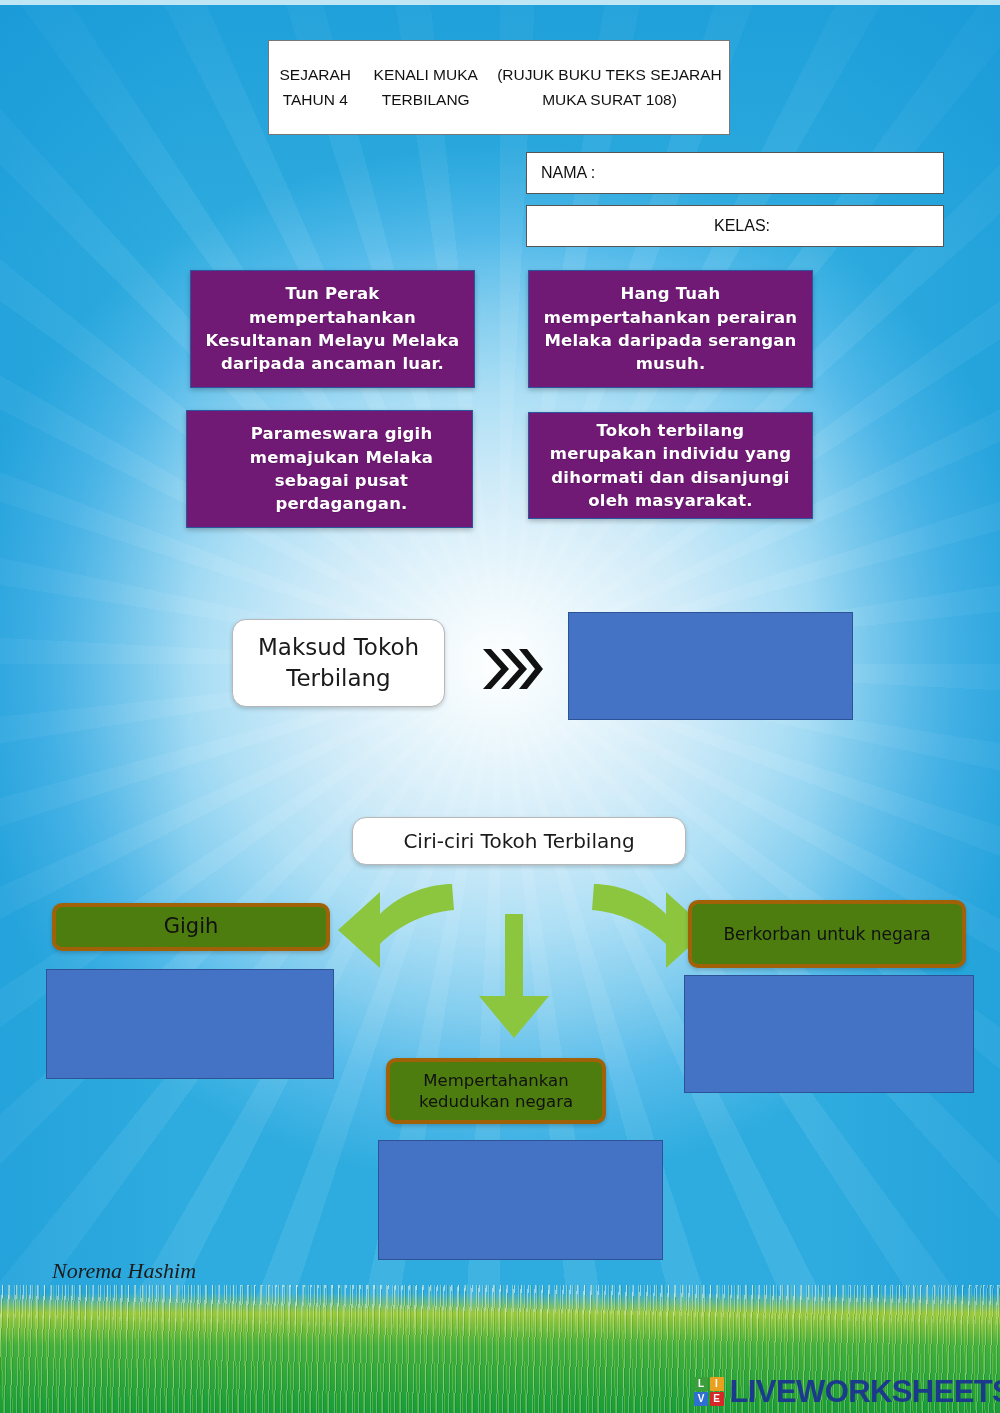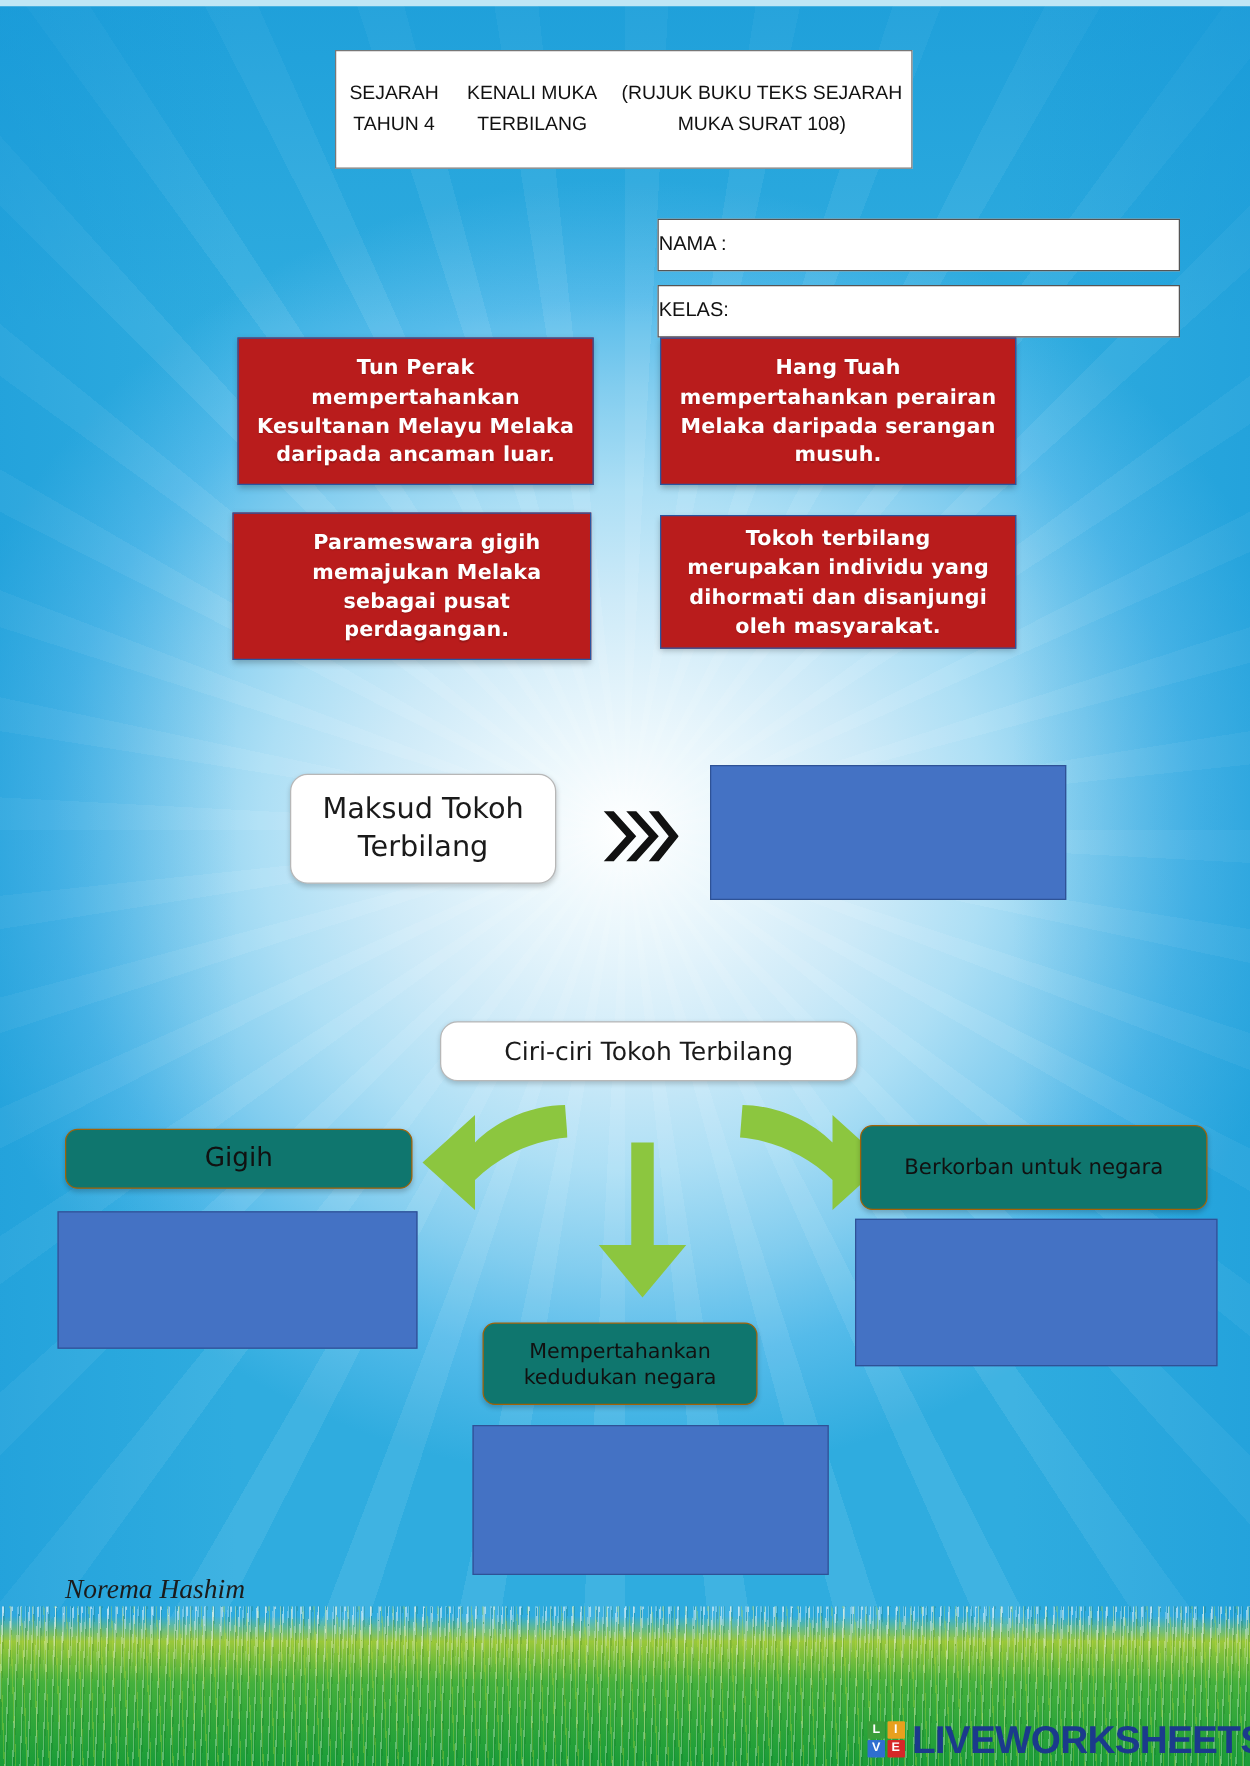--- a/index.html
+++ b/index.html
@@ -115,31 +115,31 @@
     line-height: 1.55;
     text-align: center;
   }
 
   
   .field {
     left: 526px; width: 418px; height: 42px;
     background: #fff;
     border: 1px solid #555;
     display: flex; align-items: center;
+    padding-left: 14px;
     font-family: "Liberation Sans", sans-serif;
     font-size: 16px;
     color: #111;
-    margin-top: 23px;
   }
   .field-nama  { top: 152px; }
-  .field-kelas { top: 205px; }
+  .field-kelas { top: 205px; justify-content: center; }
 
   
   .stmt {
-    background: #b91c1c;
+    background: #701a75;
     border: 1px solid #2a55a0;
     box-shadow: 0 2px 5px rgba(0,0,0,.25);
     color: #ffffff;
     display: flex; align-items: center; justify-content: center;
     text-align: center;
     font-family: "DejaVu Sans", sans-serif;
     font-weight: bold;
     font-size: 16.5px;
     line-height: 1.42;
     padding: 6px 12px;
@@ -177,22 +177,22 @@
     background: #4472C4;
     border: 1px solid #2e5296;
   }
   .answer-maksud { left: 568px; top: 612px;  width: 285px; height: 108px; }
   .answer-left   { left: 46px;  top: 969px;  width: 288px; height: 110px; }
   .answer-right  { left: 684px; top: 975px;  width: 290px; height: 118px; }
   .answer-bottom { left: 378px; top: 1140px; width: 285px; height: 120px; }
 
   
   .ylabel {
-    background: #0f766e;
-    border: 1px solid #a16207;
+    background: #4d7c0f;
+    border: 4px solid #a16207;
     border-radius: 10px;
     box-shadow: 0 2px 4px rgba(0,0,0,.20);
     display: flex; align-items: center; justify-content: center;
     text-align: center;
     font-family: "DejaVu Sans", sans-serif;
     color: #111;
     line-height: 1.3;
   }
   .ylabel-gigih     { left: 52px;  top: 903px;  width: 278px; height: 48px;  font-size: 21px; }
   .ylabel-berkorban { left: 688px; top: 900px;  width: 278px; height: 68px;  font-size: 17px; }

